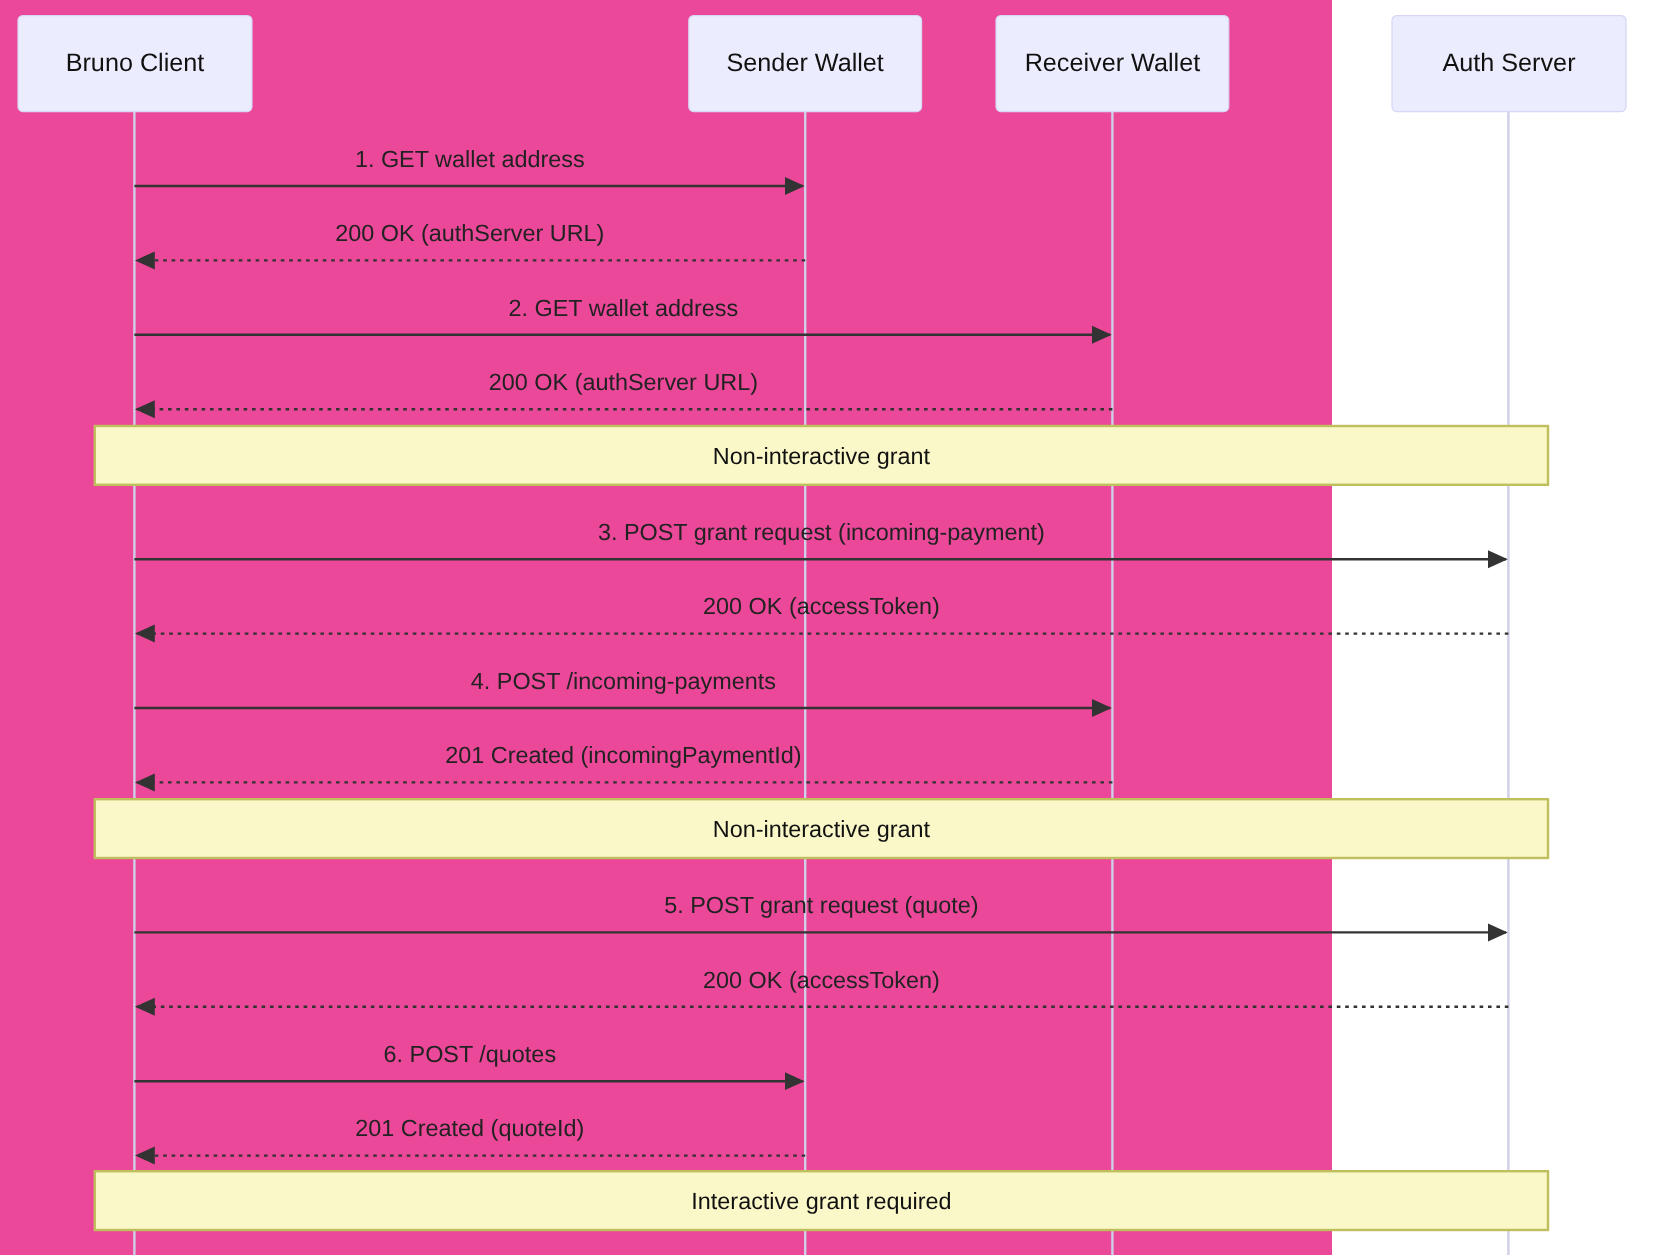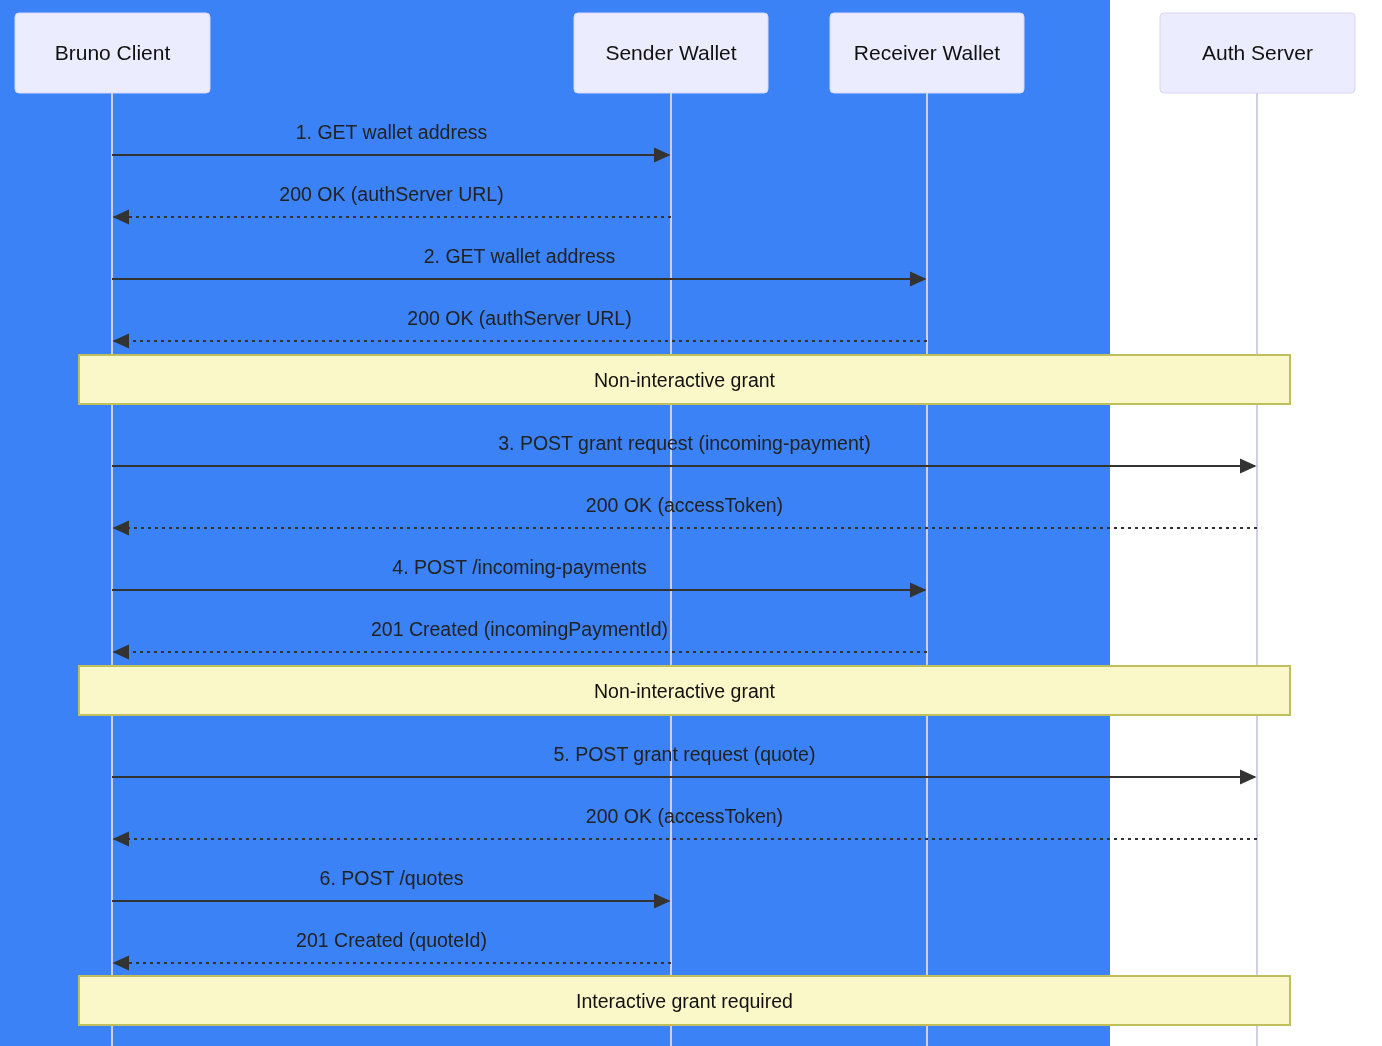--- a/index.html
+++ b/index.html
@@ -10,21 +10,21 @@
   body {
     font-family: "Liberation Sans", sans-serif;
     width: 1382px;
     height: 1046px;
     overflow: hidden;
   }
   #diagram-root {
     position: relative;
     width: 1110px;
     height: 1046px;
-    background: #3b82f6;
+    background: #ec4899;
   }
   svg.seq-canvas {
     position: absolute;
     top: 0;
     left: 0;
     width: 1382px;
     height: 1046px;
   }
   .actor-box-rect {
     fill: #ECECFF;

